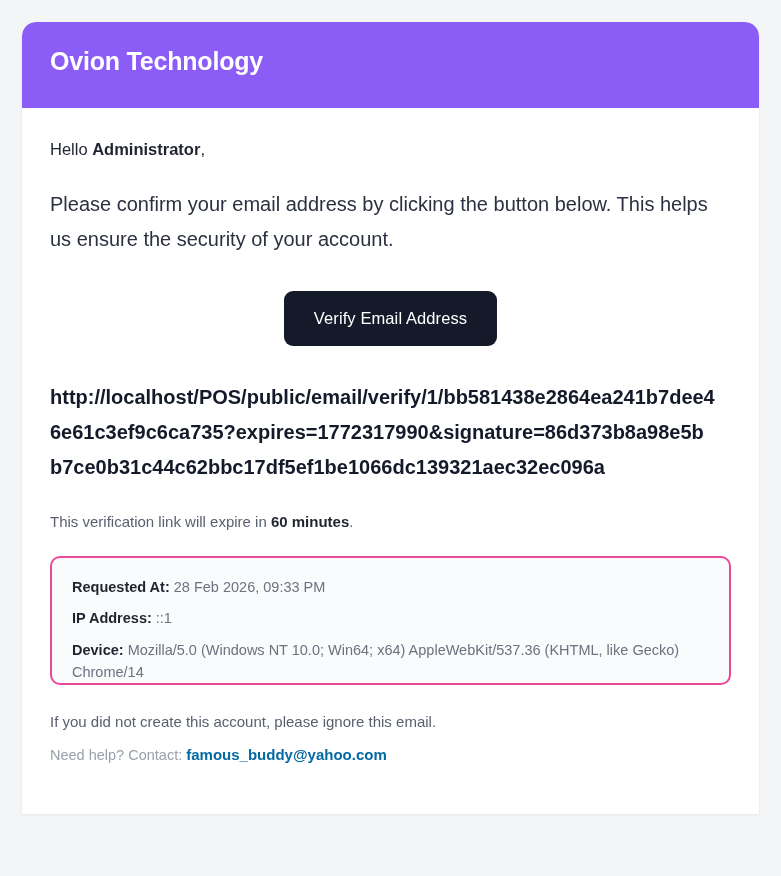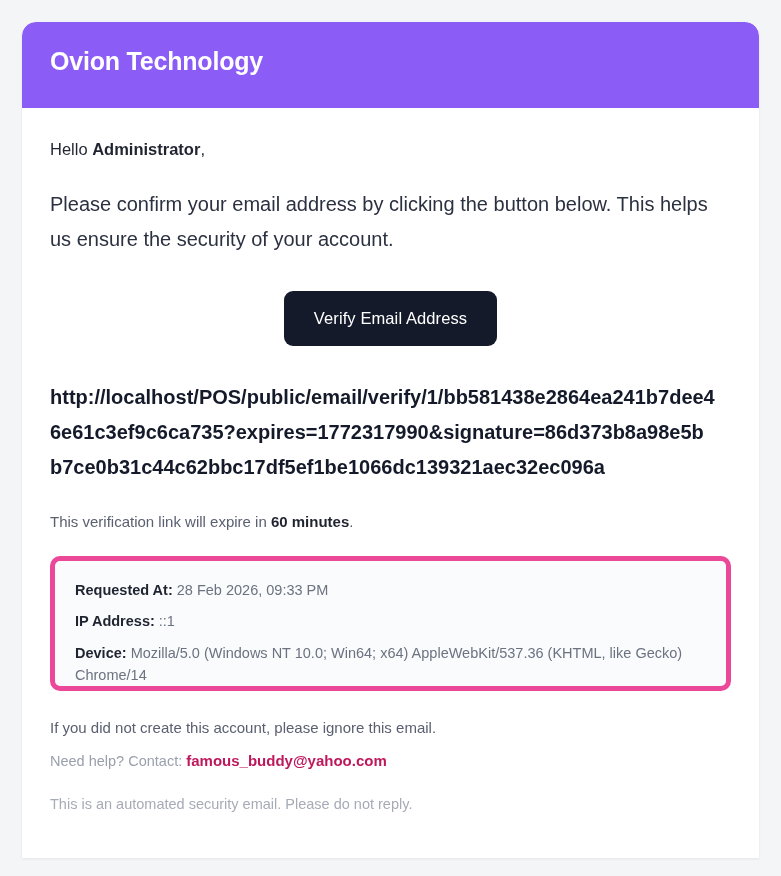--- a/index.html
+++ b/index.html
@@ -101,21 +101,21 @@
     font-size: 15px;
     color: #5a6070;
     margin: 0 0 24px 0;
     line-height: 1.4;
   }
   .expiry b {
     color: #1f2430;
     font-weight: bold;
   }
   .meta-box {
-    border: 5px solid #ec4899;
+    border: 2px solid #ec4899;
     background: #fafbfc;
     border-radius: 10px;
     padding: 18px 20px 0 20px;
     margin: 0 0 26px 0;
   }
   .meta-row {
     font-size: 14.5px;
     color: #6b7280;
     line-height: 1.55;
     margin-bottom: 9px;
@@ -133,21 +133,21 @@
     margin: 0 0 12px 0;
     line-height: 1.4;
   }
   .contact-line {
     font-size: 14.5px;
     color: #9aa0ac;
     margin: 0 0 22px 0;
     line-height: 1.4;
   }
   .contact-line b {
-    color: #be185d;
+    color: #0369a1;
     font-weight: bold;
     font-size: 15px;
   }
   .automated-note {
     font-size: 14.5px;
     color: #a6abb6;
     margin: 0 0 18px 0;
     line-height: 1.4;
   }
 </style>
@@ -188,17 +188,16 @@
         <div class="meta-row">
           <span class="meta-label">Device:</span>
           <span>Mozilla/5.0 (Windows NT 10.0; Win64; x64) AppleWebKit/537.36 (KHTML, like Gecko) Chrome/14</span>
         </div>
       </div>
 
       <p class="ignore-note">If you did not create this account, please ignore this email.</p>
 
       <p class="contact-line"><span>Need help? Contact: </span><b>famous_buddy@yahoo.com</b></p>
 
-      <p class="automated-note">This is an automated security email. Please do not reply.</p>
 
     </div>
   </div>
 </div>
 
 </body></html>

